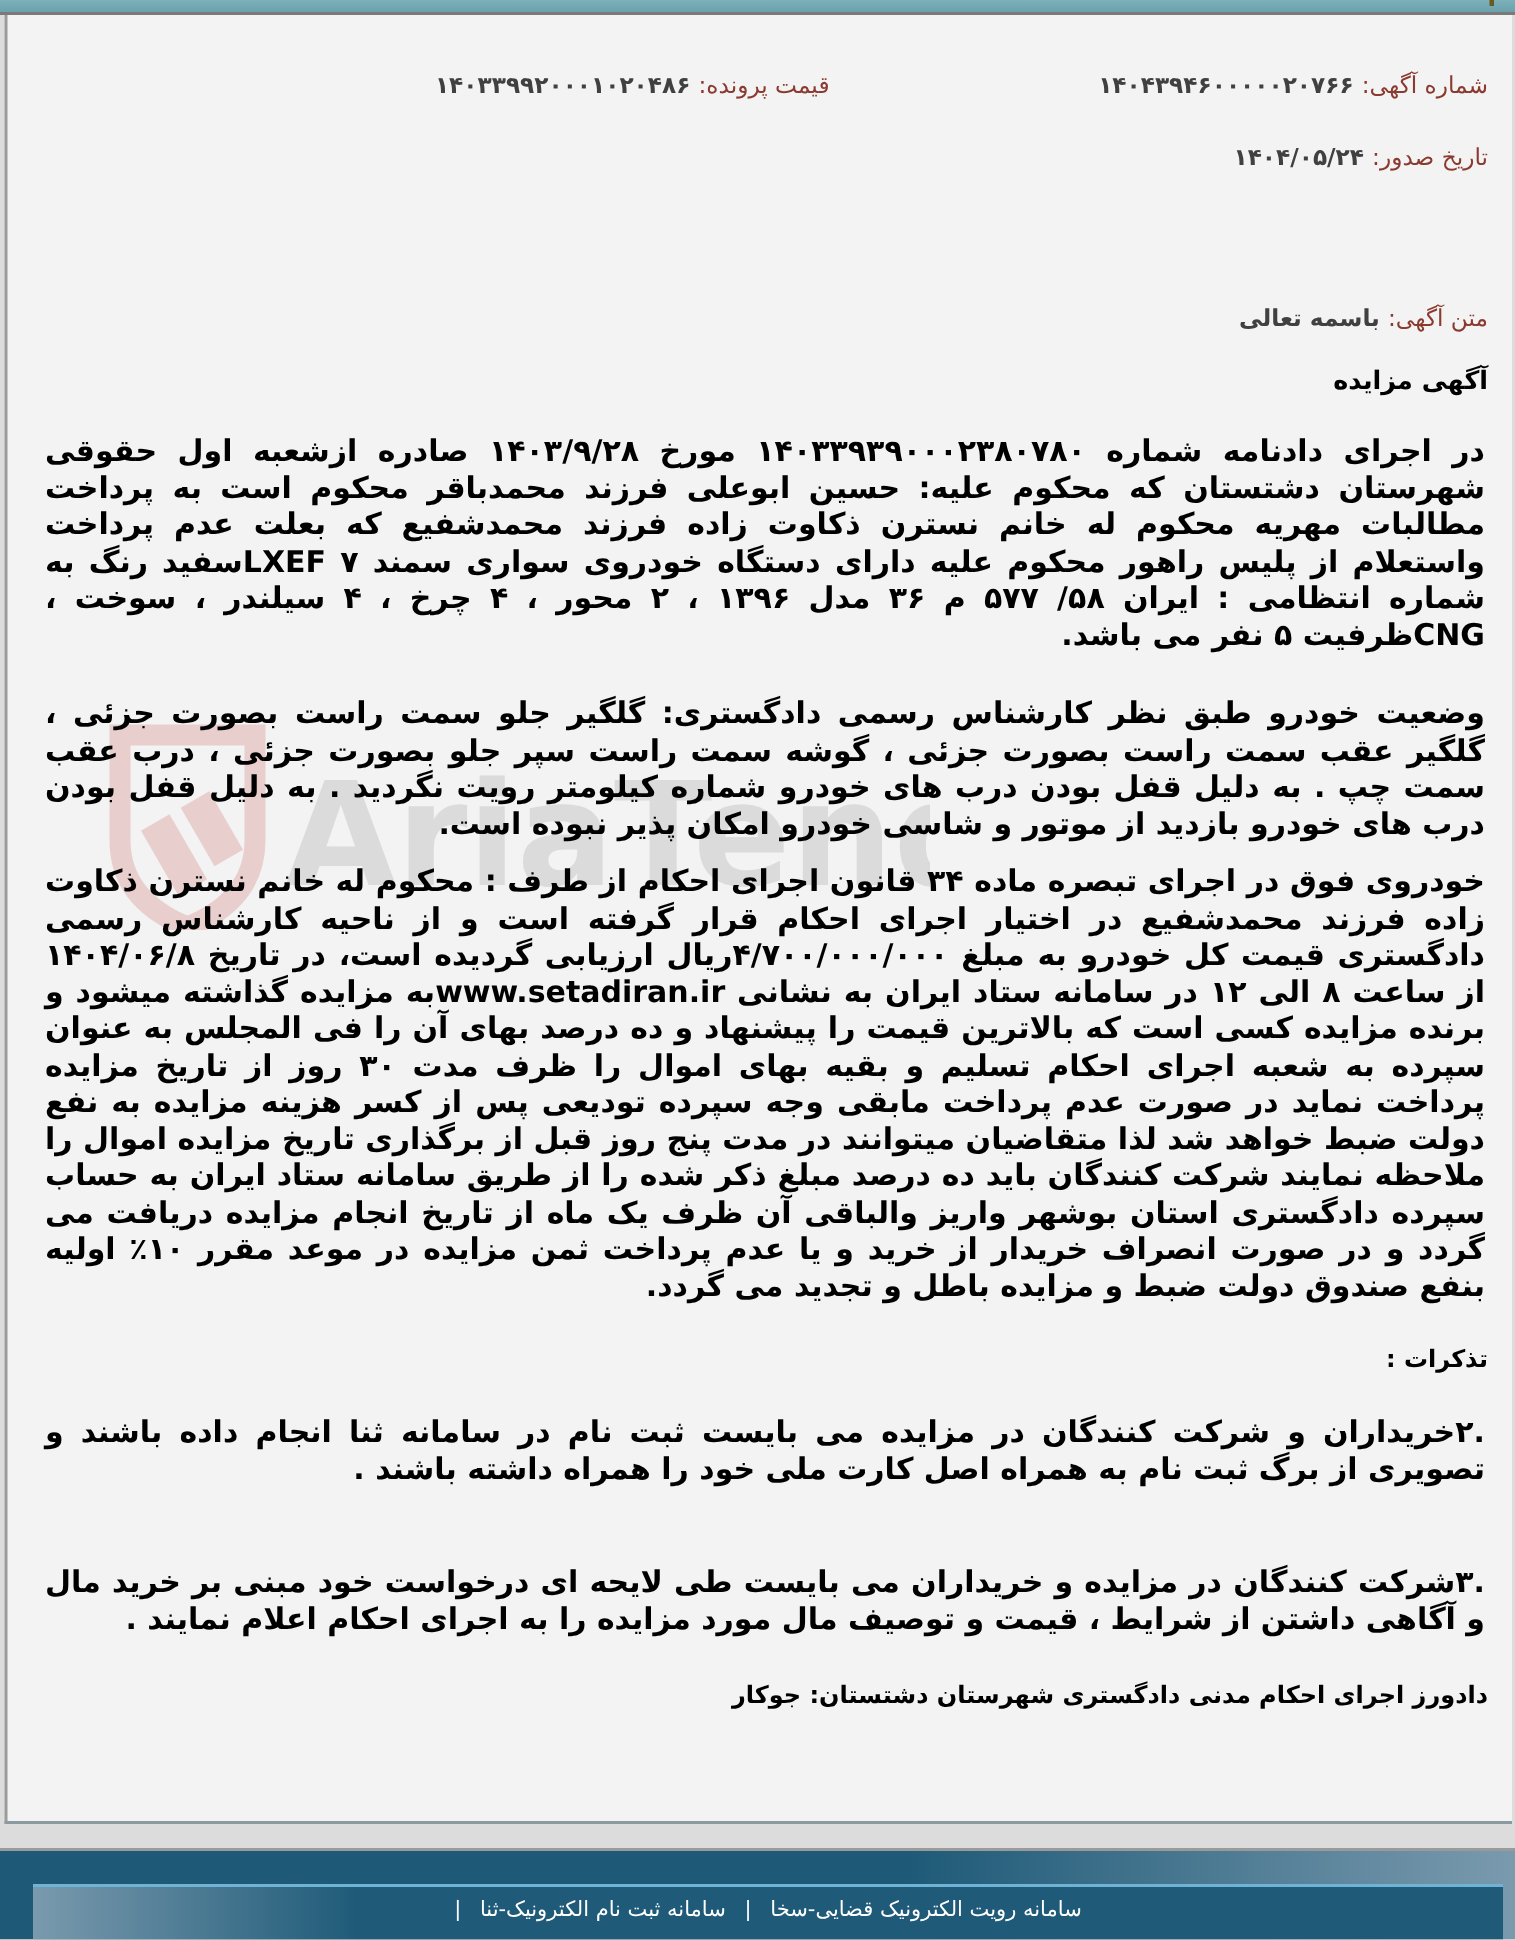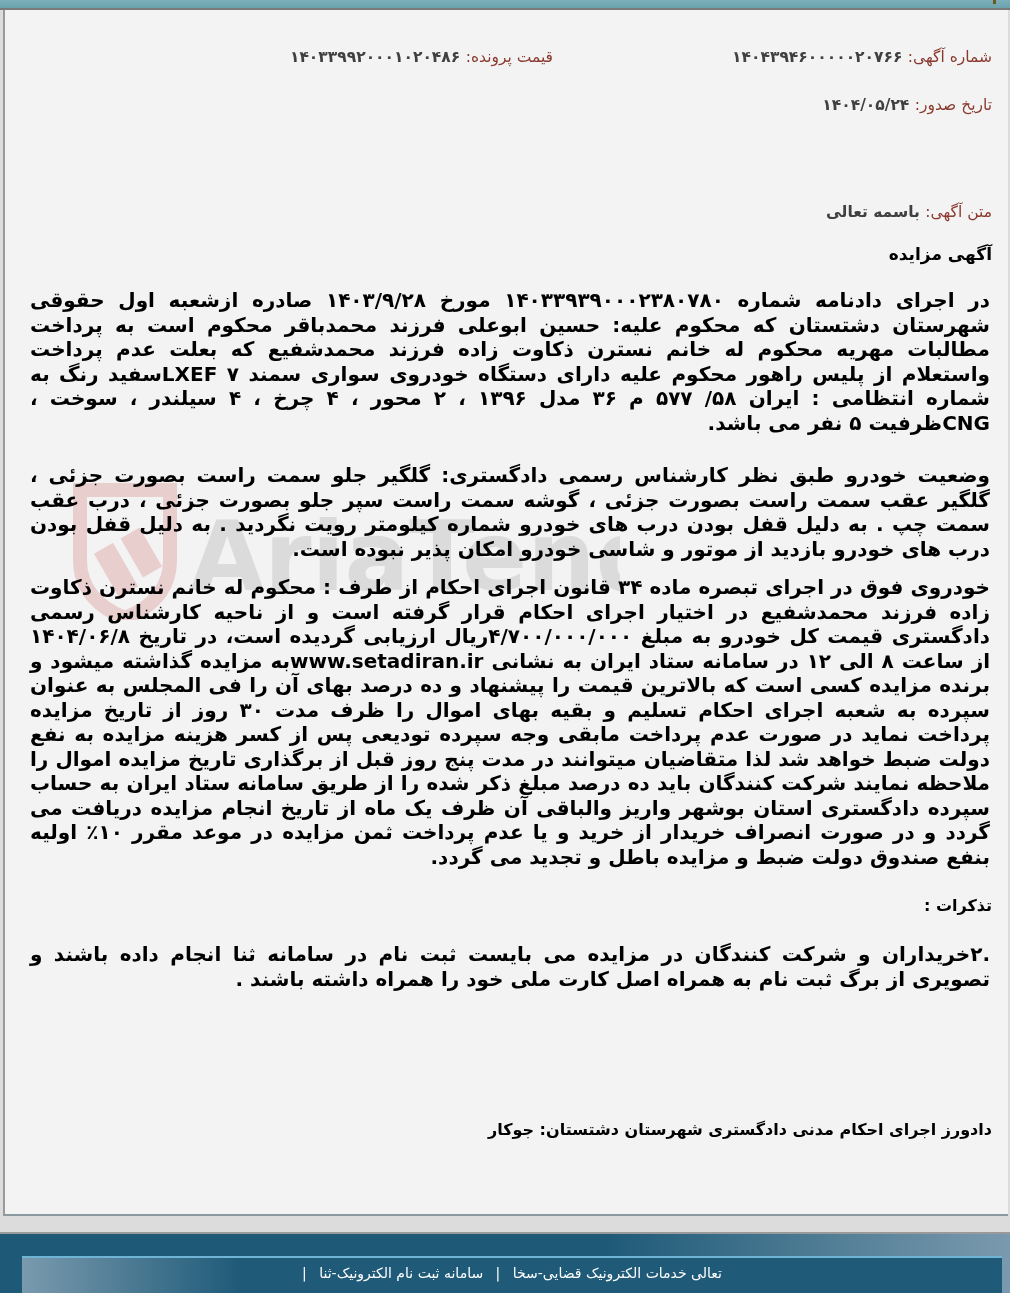--- a/index.html
+++ b/index.html
@@ -86,25 +86,26 @@
     <span class="val">باسمه تعالی</span>
   </div>
   <div class="row" style="right:16px; top:234px; font-size:17px;">آگهی مزایده</div>
 
   <div class="para" style="top:278px;">در اجرای دادنامه شماره  ۱۴۰۳۳۹۳۹۰۰۰۲۳۸۰۷۸۰ مورخ ۱۴۰۳/۹/۲۸ صادره ازشعبه اول حقوقی شهرستان دشتستان که محکوم علیه: حسین ابوعلی فرزند محمدباقر محکوم است به پرداخت مطالبات مهریه محکوم له خانم  نسترن ذکاوت زاده فرزند محمدشفیع که بعلت عدم پرداخت واستعلام از پلیس راهور محکوم علیه دارای دستگاه خودروی سواری سمند  LXEF ۷سفید رنگ به شماره انتظامی : ایران ۵۸/ ۵۷۷ م ۳۶ مدل ۱۳۹۶ ، ۲ محور ، ۴ چرخ ، ۴ سیلندر ، سوخت  ، CNGظرفیت ۵ نفر می باشد.</div>
   <div class="para" style="top:453px;">وضعیت خودرو طبق نظر کارشناس رسمی دادگستری: گلگیر جلو سمت راست بصورت جزئی ، گلگیر عقب سمت راست بصورت جزئی ، گوشه سمت راست سپر جلو بصورت جزئی ، درب عقب سمت چپ . به دلیل قفل بودن درب های خودرو شماره کیلومتر رویت نگردید . به دلیل قفل بودن درب های خودرو بازدید از موتور و شاسی خودرو امکان پذیر نبوده است.</div>
   <div class="para" style="top:565px;">خودروی فوق در اجرای تبصره ماده ۳۴ قانون اجرای احکام از طرف : محکوم له خانم  نسترن ذکاوت زاده فرزند محمدشفیع در اختیار اجرای احکام قرار گرفته است و از ناحیه کارشناس رسمی دادگستری  قیمت کل خودرو به مبلغ ۴/۷۰۰/۰۰۰/۰۰۰ریال ارزیابی گردیده است، در تاریخ ۱۴۰۴/۰۶/۸ از ساعت ۸ الی ۱۲ در سامانه ستاد ایران به نشانی  www.setadiran.irبه مزایده گذاشته میشود و برنده مزایده کسی است که بالاترین قیمت را پیشنهاد و ده درصد بهای آن را فی المجلس به عنوان سپرده به شعبه اجرای احکام تسلیم و بقیه بهای اموال را ظرف مدت ۳۰ روز از تاریخ مزایده پرداخت نماید در صورت عدم پرداخت مابقی وجه سپرده تودیعی پس از کسر هزینه مزایده به نفع دولت ضبط خواهد شد لذا متقاضیان میتوانند در مدت پنج روز قبل از برگذاری تاریخ مزایده اموال را ملاحظه نمایند شرکت کنندگان باید ده درصد مبلغ ذکر شده را از طریق سامانه ستاد ایران به حساب سپرده دادگستری استان بوشهر واریز والباقی آن ظرف یک ماه از تاریخ انجام مزایده دریافت می گردد و در صورت انصراف خریدار از خرید و یا عدم پرداخت ثمن مزایده در موعد مقرر ۱۰٪ اولیه بنفع صندوق دولت ضبط و مزایده باطل و تجدید می گردد.</div>
 
   <div class="row" style="right:16px; top:866px; font-size:16px;margin-top:20px;">تذکرات :</div>
   <div class="para" style="top:932px;">.۲خریداران و شرکت کنندگان در مزایده می بایست ثبت نام در سامانه ثنا انجام داده باشند و تصویری از برگ ثبت نام به همراه اصل کارت ملی خود را همراه داشته باشند .</div>
+  <div class="para" style="top:1032px;">.۳شرکت کنندگان در مزایده و خریداران می بایست طی لایحه ای درخواست خود مبنی بر خرید مال و آگاهی داشتن از شرایط ، قیمت و توصیف مال مورد مزایده را به اجرای احکام اعلام نمایند .</div>
   <div class="row" style="right:16px; top:1110px; font-size:16px;">دادورز اجرای احکام مدنی دادگستری شهرستان دشتستان: جوکار</div>
 </div>
 
 <div class="bottom-strip"></div>
 
 <div class="footer">
   <div class="footer-inner">
-    <span>تعالی خدمات الکترونیک قضایی-سخا</span>
+    <span>سامانه رویت الکترونیک قضایی-سخا</span>
     <span class="sep">|</span>
     <span>سامانه ثبت نام الکترونیک-ثنا</span>
     <span class="sep">|</span>
   </div>
 </div>
 
 </body></html>

